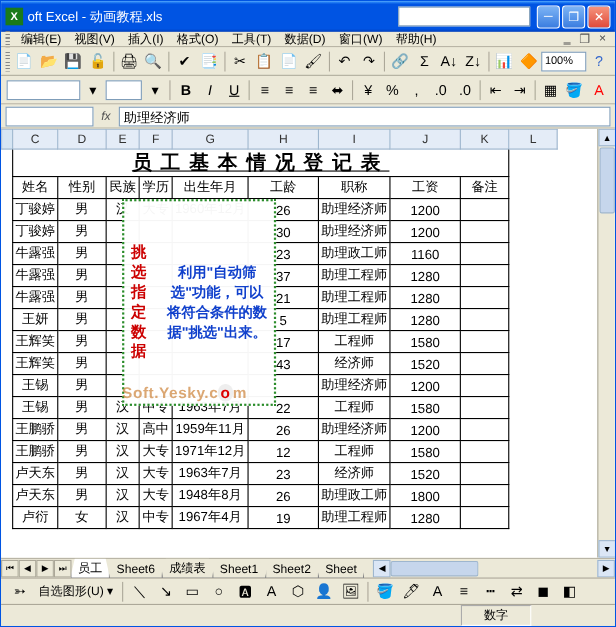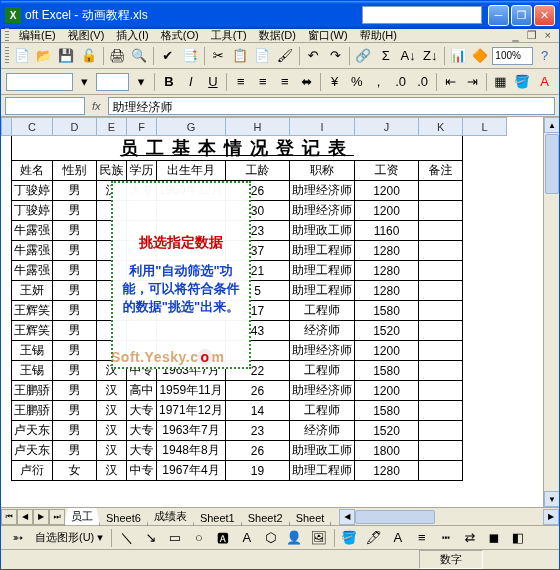--- a/index.html
+++ b/index.html
@@ -31,21 +31,21 @@
 .grid-wrap { flex: 1; display: flex; overflow: hidden; background: white; position: relative; }
 .grid { flex: 1; overflow: auto; position: relative; }
 table.sheet { border-collapse: collapse; font-size: 12px; background: white; }
 table.sheet th.colhdr { background: #e4ecf7; border: 1px solid #9eb6ce; height: 18px; min-width: 44px; font-weight: normal; color: #333; font-size: 11px; }
 table.sheet th.colhdr.wide { min-width: 64px; }
 table.sheet th.colhdr.narrow { min-width: 30px; }
 table.sheet th.colhdr.rowsel { min-width: 10px; background: #d6e5f3; }
 table.sheet td { border: 1px solid #000; height: 20px; text-align: center; padding: 0 2px; white-space: nowrap; }
 .title-row td { font-size: 18px; font-weight: bold; letter-spacing: 8px; border: 1px solid #000; height: 28px; text-decoration: underline; }
 .hdr-row td { font-weight: normal; }
-.overlay { position: absolute; top: 64px; left: 110px; width: 140px; height: 188px; border: 2px dotted #2a8c2a; background: rgba(255,255,255,0.96); display: flex; flex-direction: column; align-items: center; justify-content: center; padding: 6px; gap: 10px; pointer-events: none; }
+.overlay { position: absolute; top: 64px; left: 110px; width: 140px; height: 188px; border: 2px dotted #2a8c2a; background: rgba(255,255,255,0.96); display: flex; flex-direction: row; align-items: center; justify-content: center; padding: 6px; gap: 10px; pointer-events: none; }
 .overlay .ot1 { font-size: 14px; font-weight: bold; color: #cc0000; }
 .overlay .ot2 { font-size: 13px; font-weight: bold; color: #1040cc; text-align: center; line-height: 1.4; }
 .watermark { position: absolute; top: 232px; left: 110px; font-size: 14px; font-weight: bold; color: rgba(200,120,40,0.65); pointer-events: none; font-family: Arial; letter-spacing: 0.5px; }
 .watermark .red { color: #d00; background: #eee; border-radius: 50%; padding: 0 2px; }
 .scroll-v { width: 16px; background: #ece9d8; border-left: 1px solid #aca899; display: flex; flex-direction: column; }
 .scroll-v .arrow, .scroll-h .arrow { width: 16px; height: 16px; background: #dbe6f5; border: 1px solid #9eb6ce; display: flex; align-items: center; justify-content: center; font-size: 8px; cursor: pointer; }
 .scroll-v .thumb { width: 14px; flex: 0 0 60px; margin: 1px; background: #c6d6ec; border: 1px solid #9eb6ce; border-radius: 2px; }
 .scroll-v .track { flex: 1; }
 .tabsrow { height: 18px; background: #ece9d8; display: flex; align-items: center; border-top: 1px solid #aca899; font-size: 11px; }
 .tab-nav { display: flex; }
@@ -328,21 +328,21 @@
               <td>1200</td>
               <td></td>
             </tr>
             <tr>
               <td style="border:none"></td>
               <td>王鹏骄</td>
               <td>男</td>
               <td>汉</td>
               <td>大专</td>
               <td>1971年12月</td>
-              <td>14</td>
+              <td>12</td>
               <td>工程师</td>
               <td>1580</td>
               <td></td>
             </tr>
             <tr>
               <td style="border:none"></td>
               <td>卢天东</td>
               <td>男</td>
               <td>汉</td>
               <td>大专</td>

